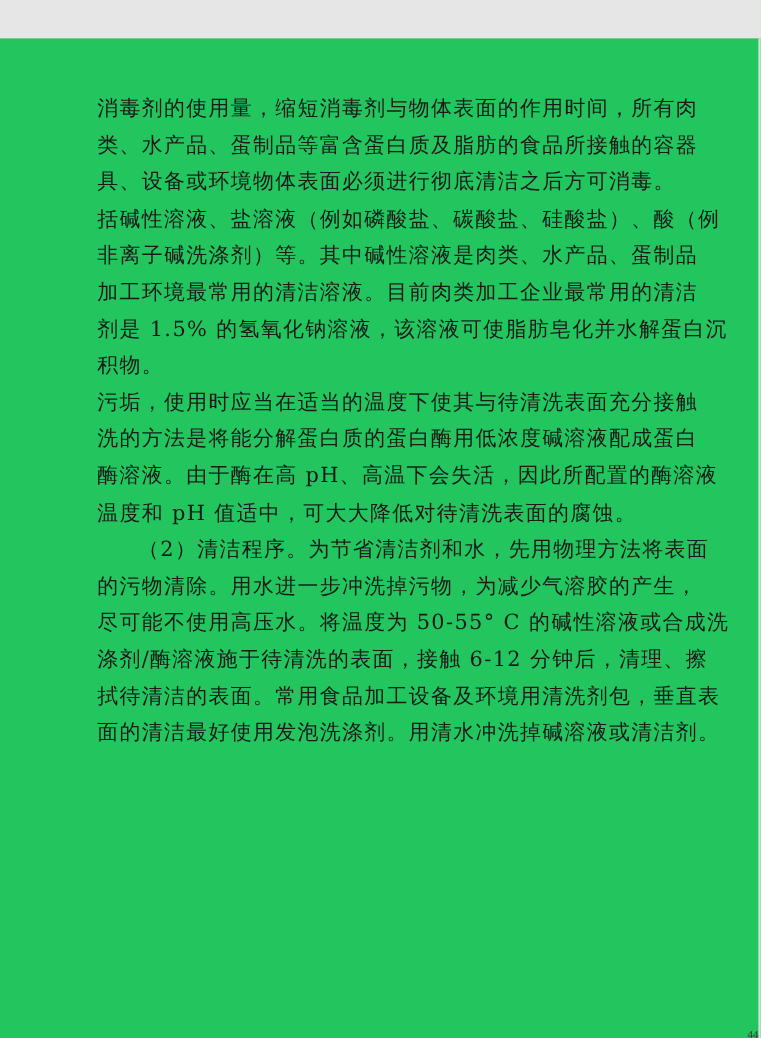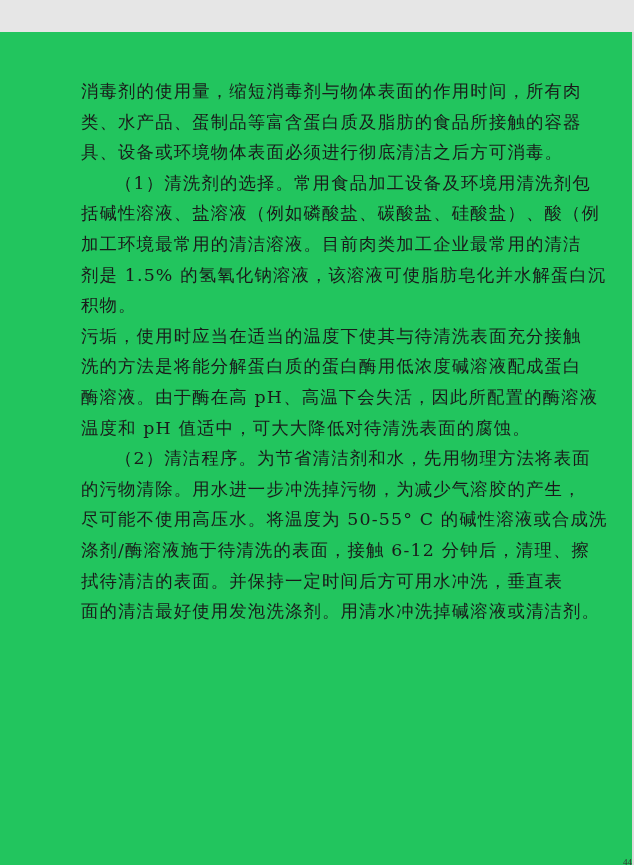--- a/index.html
+++ b/index.html
@@ -53,30 +53,30 @@
     }
   </style>
 </head>
 <body>
 
 <div class="page">
   <div class="content">
     <div class="line">消毒剂的使用量，缩短消毒剂与物体表面的作用时间，所有肉</div>
     <div class="line">类、水产品、蛋制品等富含蛋白质及脂肪的食品所接触的容器</div>
     <div class="line">具、设备或环境物体表面必须进行彻底清洁之后方可消毒。</div>
-    <div class="line indent">（1）清洗剂的选择。常用食品加工设备及环境用清洗剂包</div>
     <div class="line">括碱性溶液、盐溶液（例如磷酸盐、碳酸盐、硅酸盐）、酸（例</div>
+    <div class="line">非离子碱洗涤剂）等。其中碱性溶液是肉类、水产品、蛋制品</div>
     <div class="line">加工环境最常用的清洁溶液。目前肉类加工企业最常用的清洁</div>
     <div class="line">剂是 1.5% 的氢氧化钠溶液，该溶液可使脂肪皂化并水解蛋白沉</div>
     <div class="line">积物。</div>
     <div class="line">污垢，使用时应当在适当的温度下使其与待清洗表面充分接触</div>
     <div class="line">洗的方法是将能分解蛋白质的蛋白酶用低浓度碱溶液配成蛋白</div>
     <div class="line">酶溶液。由于酶在高 pH、高温下会失活，因此所配置的酶溶液</div>
     <div class="line">温度和 pH 值适中，可大大降低对待清洗表面的腐蚀。</div>
     <div class="line indent">（2）清洁程序。为节省清洁剂和水，先用物理方法将表面</div>
     <div class="line">的污物清除。用水进一步冲洗掉污物，为减少气溶胶的产生，</div>
     <div class="line">尽可能不使用高压水。将温度为 50-55° C 的碱性溶液或合成洗</div>
     <div class="line">涤剂/酶溶液施于待清洗的表面，接触 6-12 分钟后，清理、擦</div>
-    <div class="line">拭待清洁的表面。并保持一定时间后方可用水冲洗，垂直表</div>
+    <div class="line">拭待清洁的表面。常用食品加工设备及环境用清洗剂包，垂直表</div>
     <div class="line">面的清洁最好使用发泡洗涤剂。用清水冲洗掉碱溶液或清洁剂。</div>
   </div>
   <div class="page-number">44</div>
 </div>
 
 </body></html>

